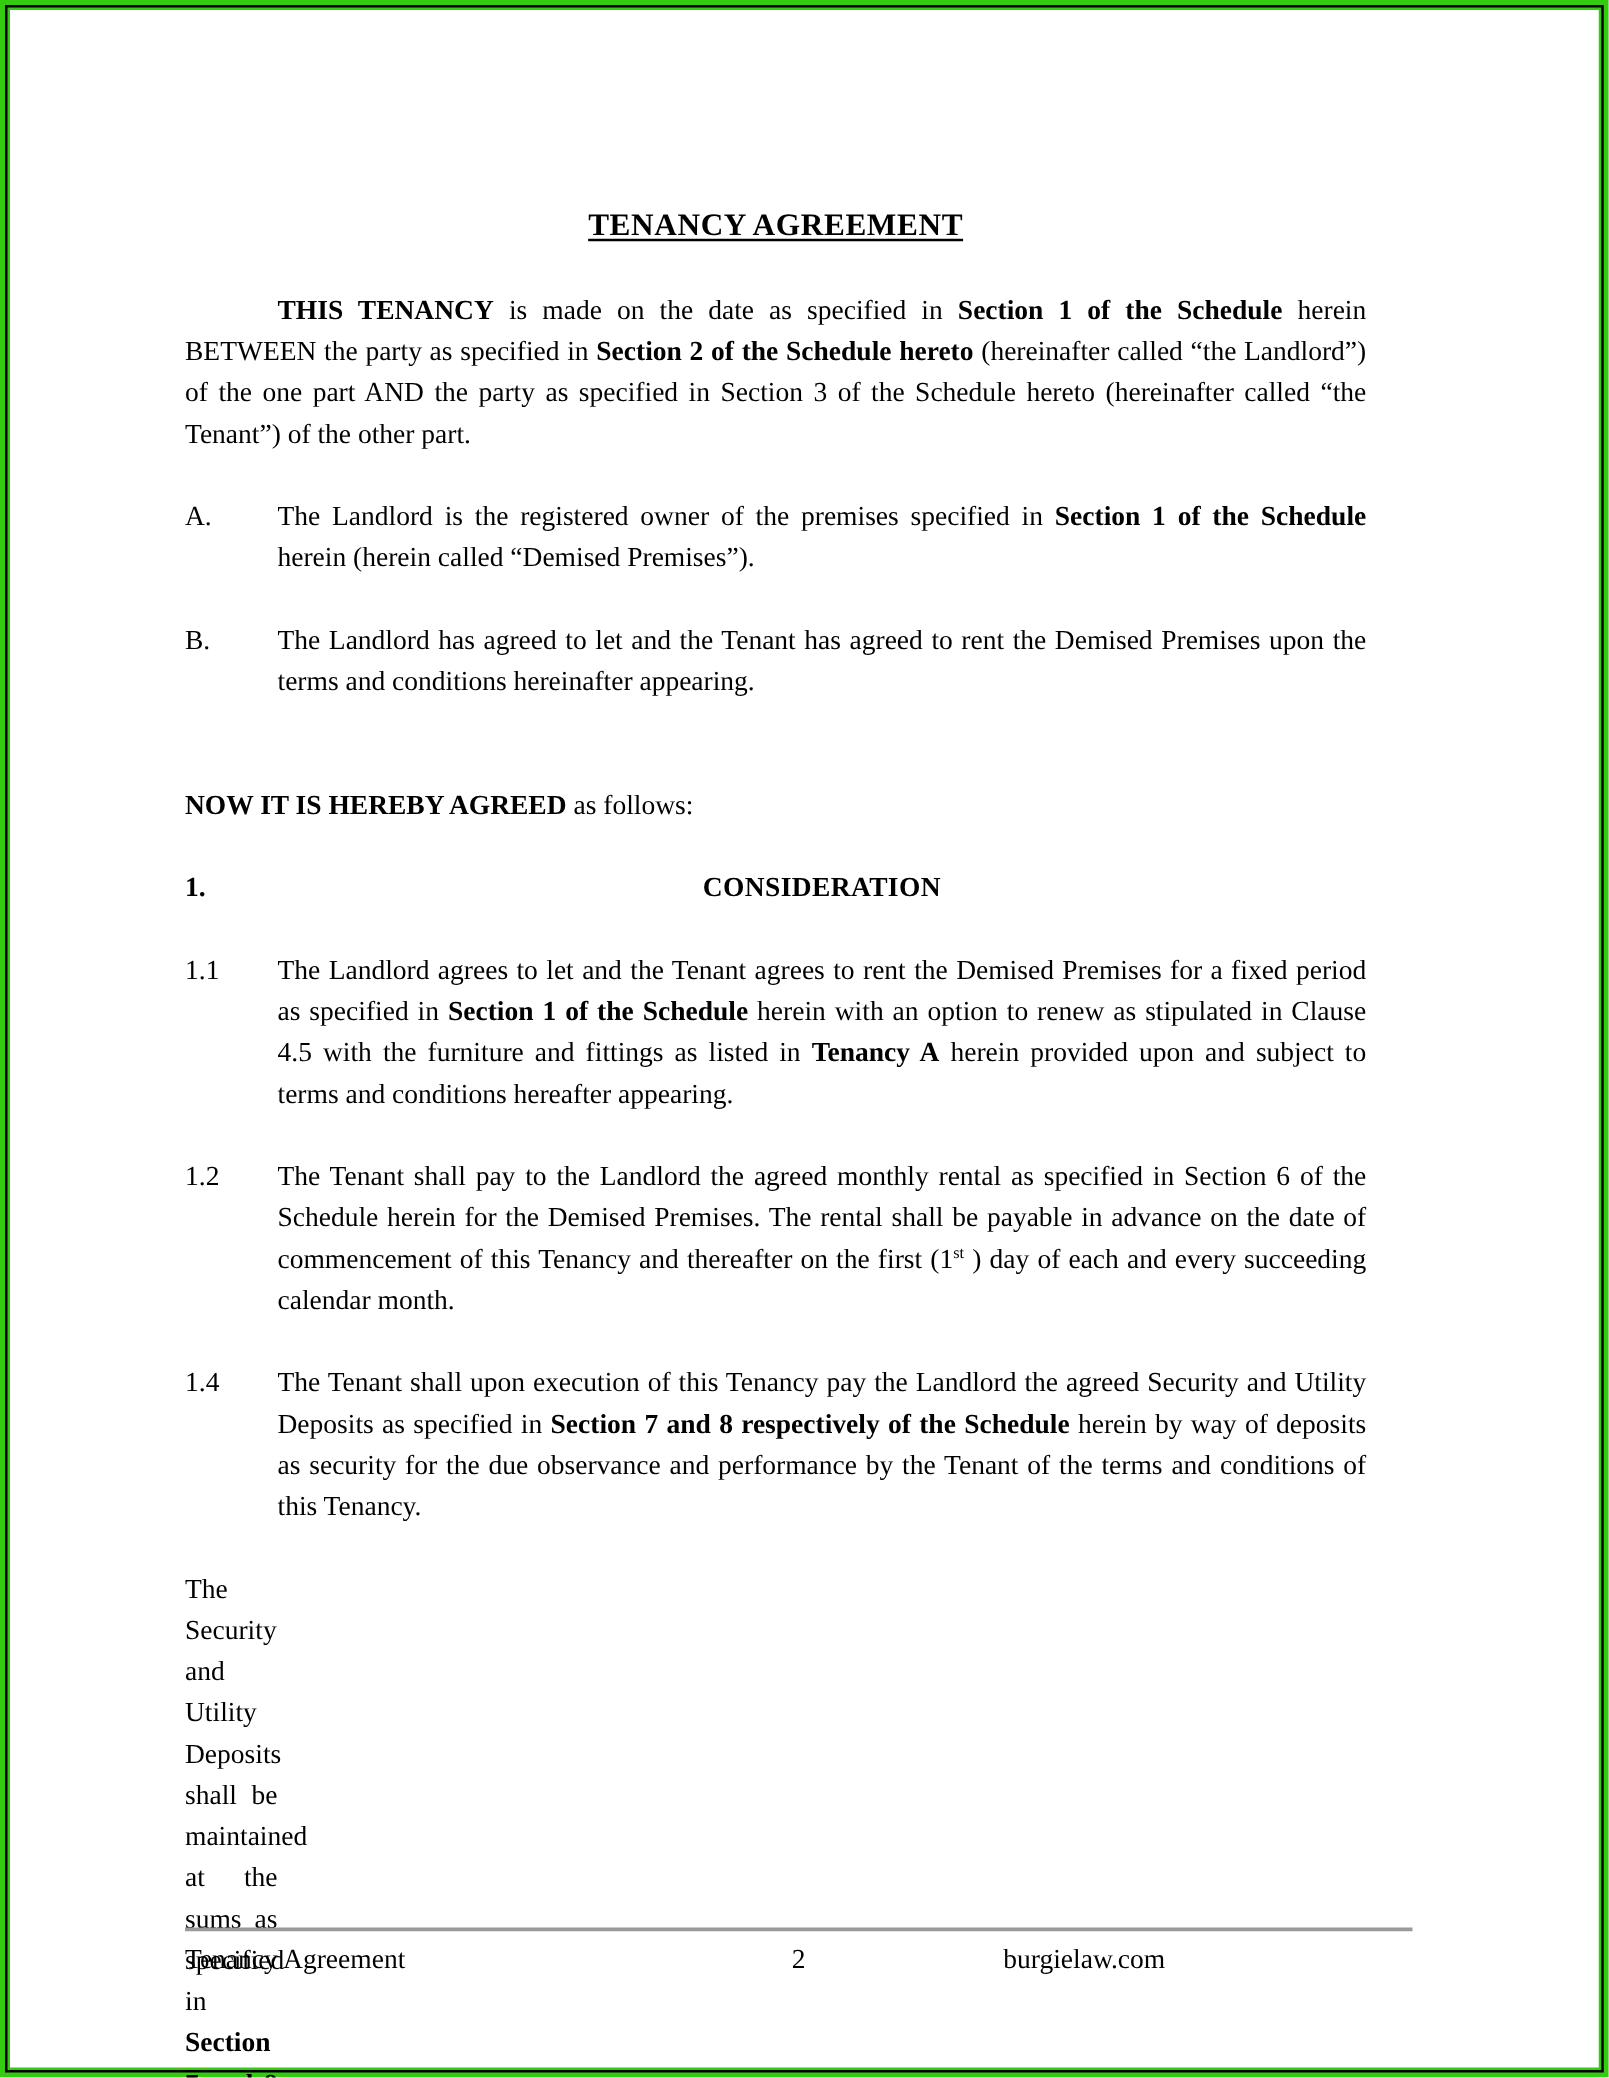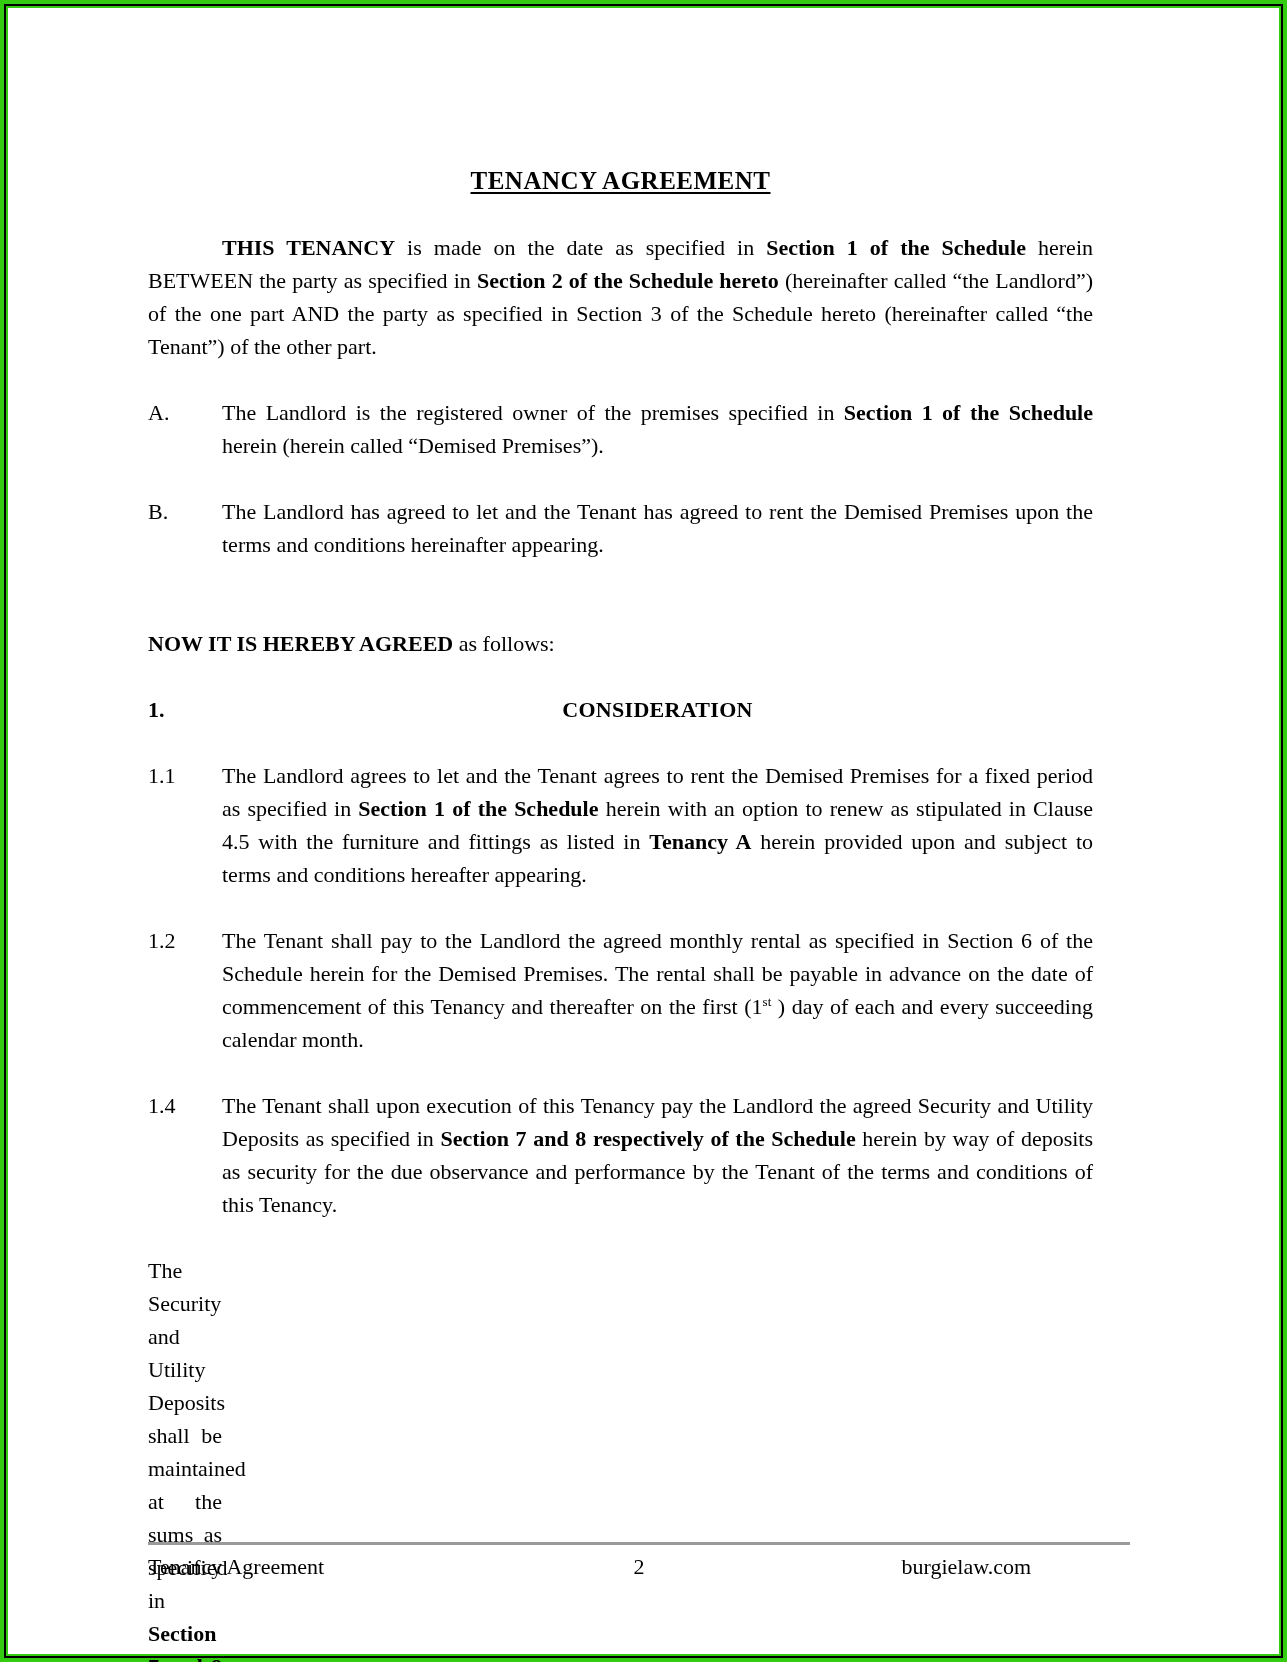--- a/index.html
+++ b/index.html
@@ -48,21 +48,21 @@
   b{font-weight:bold;}
   .footer{
     position:absolute;left:140px;right:149px;top:1534px;
     border-top:3px solid #9a9a9a;
     padding-top:6px;
     display:flex;align-items:baseline;
     font-size:22px;line-height:31px;
   }
   .footer .f-left{flex:1;text-align:left;}
   .footer .f-center{flex:1;text-align:center;}
-  .footer .f-right{flex:1;text-align:center;}
+  .footer .f-right{flex:1;text-align:left;}
 </style>
 </head>
 <body>
 
 <div class="page">
   <div class="page-frame">
     <div class="page-inner">
 
       <div class="doc-body">
 

